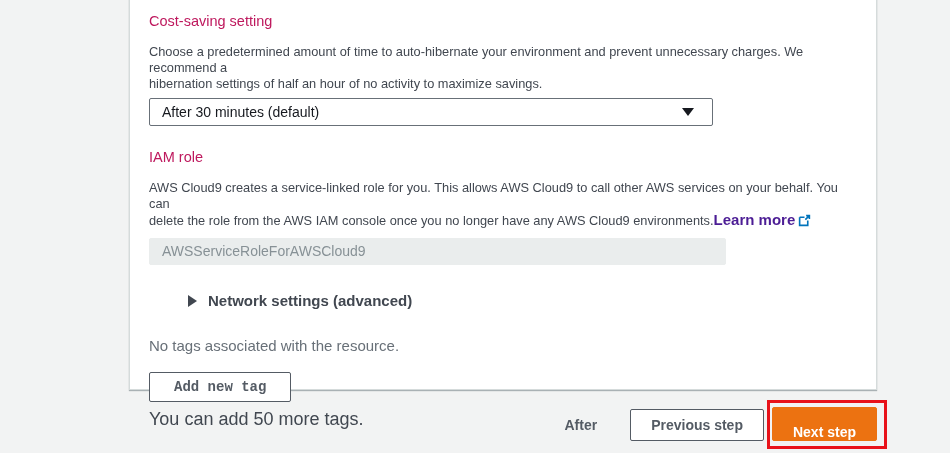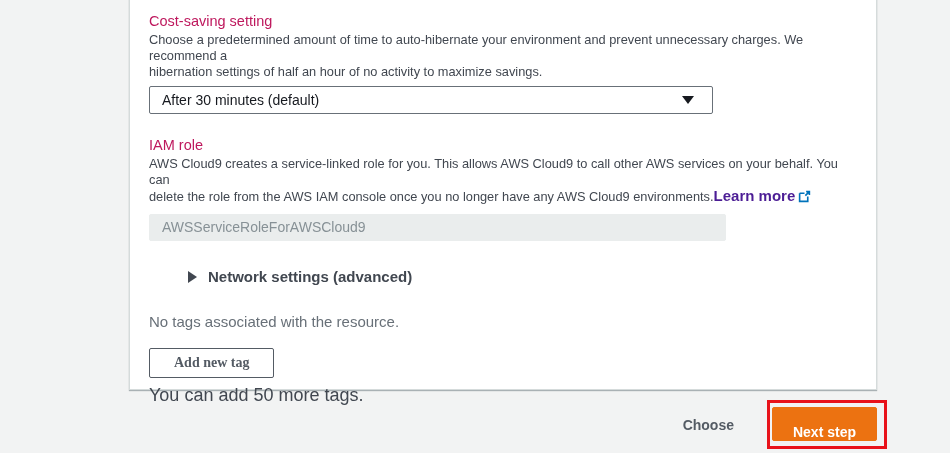--- a/index.html
+++ b/index.html
@@ -21,21 +21,21 @@
     border: 1px solid #d5dbdb;
     box-shadow: 0 1px 1px 0 rgba(0,28,36,0.3);
     padding: 13px 19px 0 19px;
   }
   .section-label {
     font-size: 14.5px;
     line-height: 18px;
     color: #be185d;
   }
   .desc {
-    margin-top: 2px;
+    margin-top: 14px;
     font-size: 12.8px;
     line-height: 16px;
     color: #414750;
     max-width: 714px;
   }
   .desc .pre { white-space: pre-line; }
   .learn-more {
     color: #4c1d95;
     font-weight: bold;
     text-decoration: none;
@@ -107,21 +107,21 @@
   }
 
   .add-tag-btn {
     margin-top: 17px;
     display: inline-block;
     background: #fff;
     border: 1px solid #545b64;
     border-radius: 2px;
     height: 30px;
     padding: 0 24px;
-    font-family: Liberation Serif, serif;
+    font-family: Liberation Mono, monospace;
     font-size: 14px;
     font-weight: bold;
     line-height: 28px;
     color: #545b64;
     cursor: pointer;
   }
   .tags-caption {
     margin-top: 9px;
     font-size: 18px;
     line-height: 16px;
@@ -208,19 +208,20 @@
 
     <div>
       <div class="no-tags">No tags associated with the resource.</div>
       <button class="add-tag-btn">Add new tag</button>
       <div class="tags-caption">You can add 50 more tags.</div>
     </div>
 
   </div>
 
   <div class="footer">
-    <a class="cancel-link" href="#">Choose</a>
+    <a class="cancel-link" href="#">After</a>
+    <button class="btn btn-secondary">Previous step</button>
     <span class="annotation-box">
       <button class="btn btn-primary">Next step</button>
     </span>
   </div>
 
 </div>
 
 </body></html>

